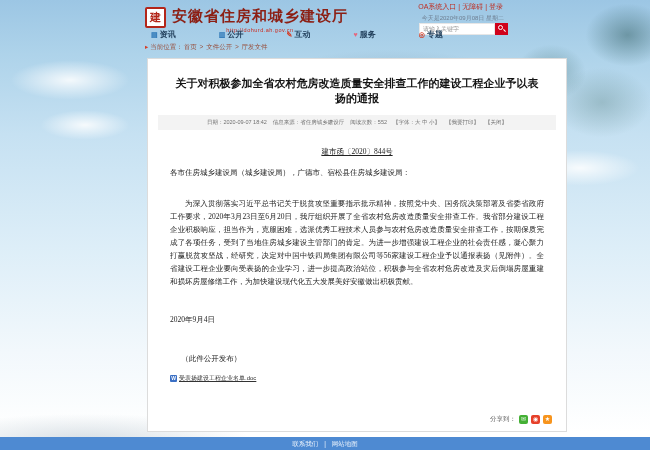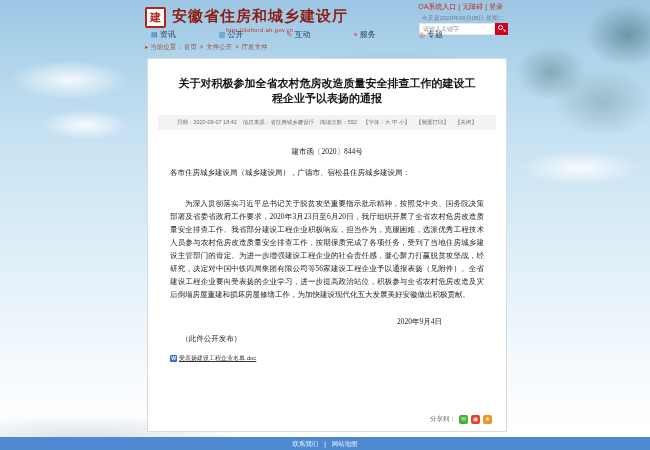--- a/index.html
+++ b/index.html
@@ -38,46 +38,46 @@
   .today { position:absolute; top:14px; right:8px; font-size:6px; color:#6e7f92; }
 
   .searchbar { position:absolute; top:23px; right:4px; display:flex; }
   .search-input { width:76px; height:12px; border:1px solid #e6e6e6; background:#fff; font-size:6px; padding:0 3px; color:#333; outline:none; }
   .search-input::placeholder { color:#999; }
   .search-btn { width:13px; height:12px; background:#d0021b; border:none; cursor:pointer; position:relative; }
   .mag { position:absolute; left:3px; top:2px; width:5px; height:5px; border:1px solid #fff; border-radius:50%; }
   .mag::after { content:""; position:absolute; left:4px; top:4px; width:3px; height:1px; background:#fff; transform:rotate(45deg); }
 
   .nav { position:absolute; top:29px; left:22px; width:292px; display:flex; justify-content:space-between; }
-  .nav-item { display:flex; align-items:center; font-size:8px; font-weight:normal; color:#24425e; cursor:pointer; }
+  .nav-item { display:flex; align-items:center; font-size:8px; font-weight:bold; color:#24425e; cursor:pointer; }
   .nav-ico { font-size:7px; margin-right:2px; }
   .ico-blue { color:#2f79b8; } .ico-red { color:#d4402a; } .ico-pink { color:#e4697f; }
 
   .breadcrumb { position:absolute; top:43px; left:16px; font-size:6.5px; color:#974f3d; }
   .breadcrumb .bc-mark { color:#d4402a; margin-right:2px; }
   .breadcrumb span { margin-right:1px; }
   .bc-link { cursor:pointer; }
 
-  .content-box { position:absolute; top:58px; left:18px; width:360px; height:374px;
+  .content-box { position:absolute; top:58px; left:18px; width:420px; height:374px;
     background:#fff; border:1px solid #dcdcdc; }
   .article-title { margin:17px 26px 0; font-size:11px; font-weight:bold; color:#151515;
     text-align:center; line-height:15px; }
   .meta-bar { margin:9px 10px 0; background:#f3f3f3; font-size:5.5px; color:#707070;
     text-align:center; padding:4px 0; white-space:nowrap; }
   .meta-bar span { margin:0 3px; }
   .meta-action { cursor:pointer; }
 
   .doc { margin:15px 22px 0; font-family:"Liberation Serif","DejaVu Serif",serif;
     font-size:7.5px; color:#222; line-height:13px; }
-  .doc-number { text-align:center; margin-bottom:8px; }
+  .doc-number { text-align:center; margin-bottom:8px;text-decoration:underline; }
   .salutation { margin-bottom:18px; }
   .body-par { text-indent:2em; text-align:justify;margin-top:16px; }
   .attach-line { text-indent:2em; margin-top:25px; }
-  .sign-date { text-align:right; padding-right:42px; margin-top:14px; }
-  .public-note { text-indent:1.5em; margin-top:4px; }
+  .sign-date { padding-right:42px; margin-top:25px; }
+  .public-note { text-indent:1.5em; margin-top:26px; }
   .attach-file { margin-top:7px; display:flex; align-items:center; font-family:"Liberation Sans",sans-serif; }
   .doc-ico { width:7px; height:7px; background:#3a6fc4; color:#fff; font-size:5px; line-height:7px;
     text-align:center; border-radius:1px; margin-right:2px; font-weight:bold; }
   .attach-link { font-size:6px; color:#333; text-decoration:underline; cursor:pointer; }
 
   .share-row { position:absolute; right:14px; bottom:7px; display:flex; align-items:center; font-size:6.5px; color:#555; }
   .share-ico { width:9px; height:9px; border-radius:2px; margin-left:3px; color:#fff; font-size:6px;
     line-height:9px; text-align:center; cursor:pointer; }
   .sh-wechat { background:#44b035; }
   .sh-weibo { background:#e6402a; }

